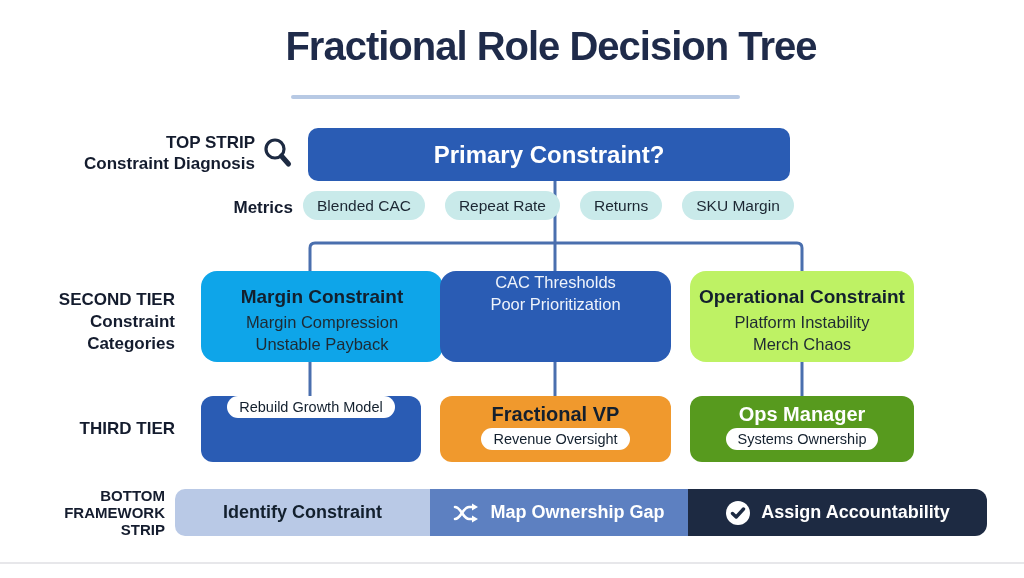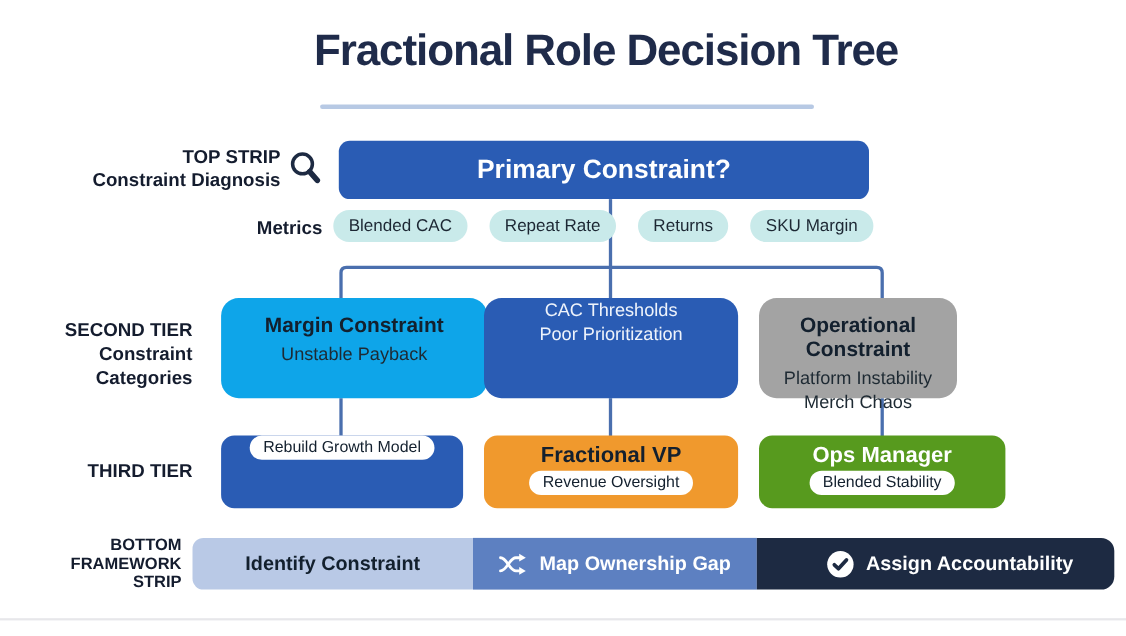--- a/index.html
+++ b/index.html
@@ -38,21 +38,21 @@
   .pills{position:absolute;left:303px;top:191px;display:flex;gap:20px;z-index:2;}
   .pill{
     background:#c9eaea;color:#1c2733;border-radius:15px;height:29px;
     line-height:29px;padding:0 14px;font-size:15.5px;white-space:nowrap;
   }
   
   .tbox{position:absolute;border-radius:16px;text-align:center;z-index:1;}
   .tier2{top:271px;height:91px;}
   .t2-0{left:201px;width:242px;background:#0ea5e9;}
   .t2-1{left:440px;width:231px;background:#2a5cb4;}
-  .t2-2{left:690px;width:180px;background:#a3a3a3;}
+  .t2-2{left:690px;width:224px;background:#bef264;}
   .tbox .t2-title{font-size:19px;font-weight:700;margin-top:15px;margin-bottom:3px;}
   .tbox .t2-line{font-size:16.5px;line-height:22px;}
   .dark-text .t2-title{color:#13202e;} .dark-text .t2-line{color:#1e2a33;}
   .light-text .t2-title{color:#ffffff;} .light-text .t2-line{color:#eef3fb;}
   .tier3{top:396px;height:66px;border-radius:12px;}
   .t3-0{left:201px;width:220px;background:#2a5cb4;}
   .t3-1{left:440px;width:231px;background:#f0992d;}
   .t3-2{left:690px;width:224px;background:#579a1e;}
   .t3-title{font-size:20px;font-weight:700;margin-top:7px;margin-bottom:2px;}
   .t3-0 .t3-title,.t3-2 .t3-title{color:#ffffff;}
@@ -60,21 +60,21 @@
   .t3-pill{
     display:inline-block;background:#ffffff;color:#13202e;border-radius:13px;
     font-size:14.5px;line-height:22px;padding:0 12px;font-weight:400;
   }
   
   .strip-seg{position:absolute;top:489px;height:47px;z-index:1;
     display:flex;align-items:center;justify-content:center;gap:10px;
     font-size:18px;font-weight:700;}
   .seg-0{left:175px;width:255px;background:#b9c9e6;color:#13202e;border-radius:10px 0 0 10px;}
   .seg-1{left:430px;width:258px;background:#5d80c1;color:#ffffff;}
-  .seg-2{left:688px;width:299px;background:#1d2a42;color:#ffffff;border-radius:0 12px 12px 0;padding-left:26px;}
+  .seg-2{left:688px;width:299px;background:#1d2a42;color:#ffffff;border-radius:0 12px 12px 0;}
   .hairline{position:absolute;left:0;top:562px;width:1024px;height:2px;background:#e7e7ea;}
 </style>
 </head>
 <body>
 
 <div id="canvas">
 
   <div class="title">Fractional Role Decision Tree</div>
   <div class="title-underline"></div>
 
@@ -109,20 +109,21 @@
   </div>
 
   <div class="gutter lbl-tier2">
     <span class="ln">SECOND TIER</span>
     <span class="ln">Constraint</span>
     <span class="ln">Categories</span>
   </div>
 
   <div class="tbox tier2 t2-0 dark-text">
     <div class="t2-title">Margin Constraint</div>
+    <div class="t2-line">Margin Compression</div>
     <div class="t2-line">Unstable Payback</div>
   </div>
   <div class="tbox tier2 t2-1 light-text">
     <div class="t2-line">CAC Thresholds</div>
     <div class="t2-line">Poor Prioritization</div>
   </div>
   <div class="tbox tier2 t2-2 dark-text">
     <div class="t2-title">Operational Constraint</div>
     <div class="t2-line">Platform Instability</div>
     <div class="t2-line">Merch Chaos</div>
@@ -132,21 +133,21 @@
 
   <div class="tbox tier3 t3-0">
     <span class="t3-pill">Rebuild Growth Model</span>
   </div>
   <div class="tbox tier3 t3-1">
     <div class="t3-title">Fractional VP</div>
     <span class="t3-pill">Revenue Oversight</span>
   </div>
   <div class="tbox tier3 t3-2">
     <div class="t3-title">Ops Manager</div>
-    <span class="t3-pill">Blended Stability</span>
+    <span class="t3-pill">Systems Ownership</span>
   </div>
 
   <div class="gutter lbl-strip">
     <span class="ln">BOTTOM</span>
     <span class="ln">FRAMEWORK</span>
     <span class="ln">STRIP</span>
   </div>
 
   <div class="strip-seg seg-0">
     <span>Identify Constraint</span>

